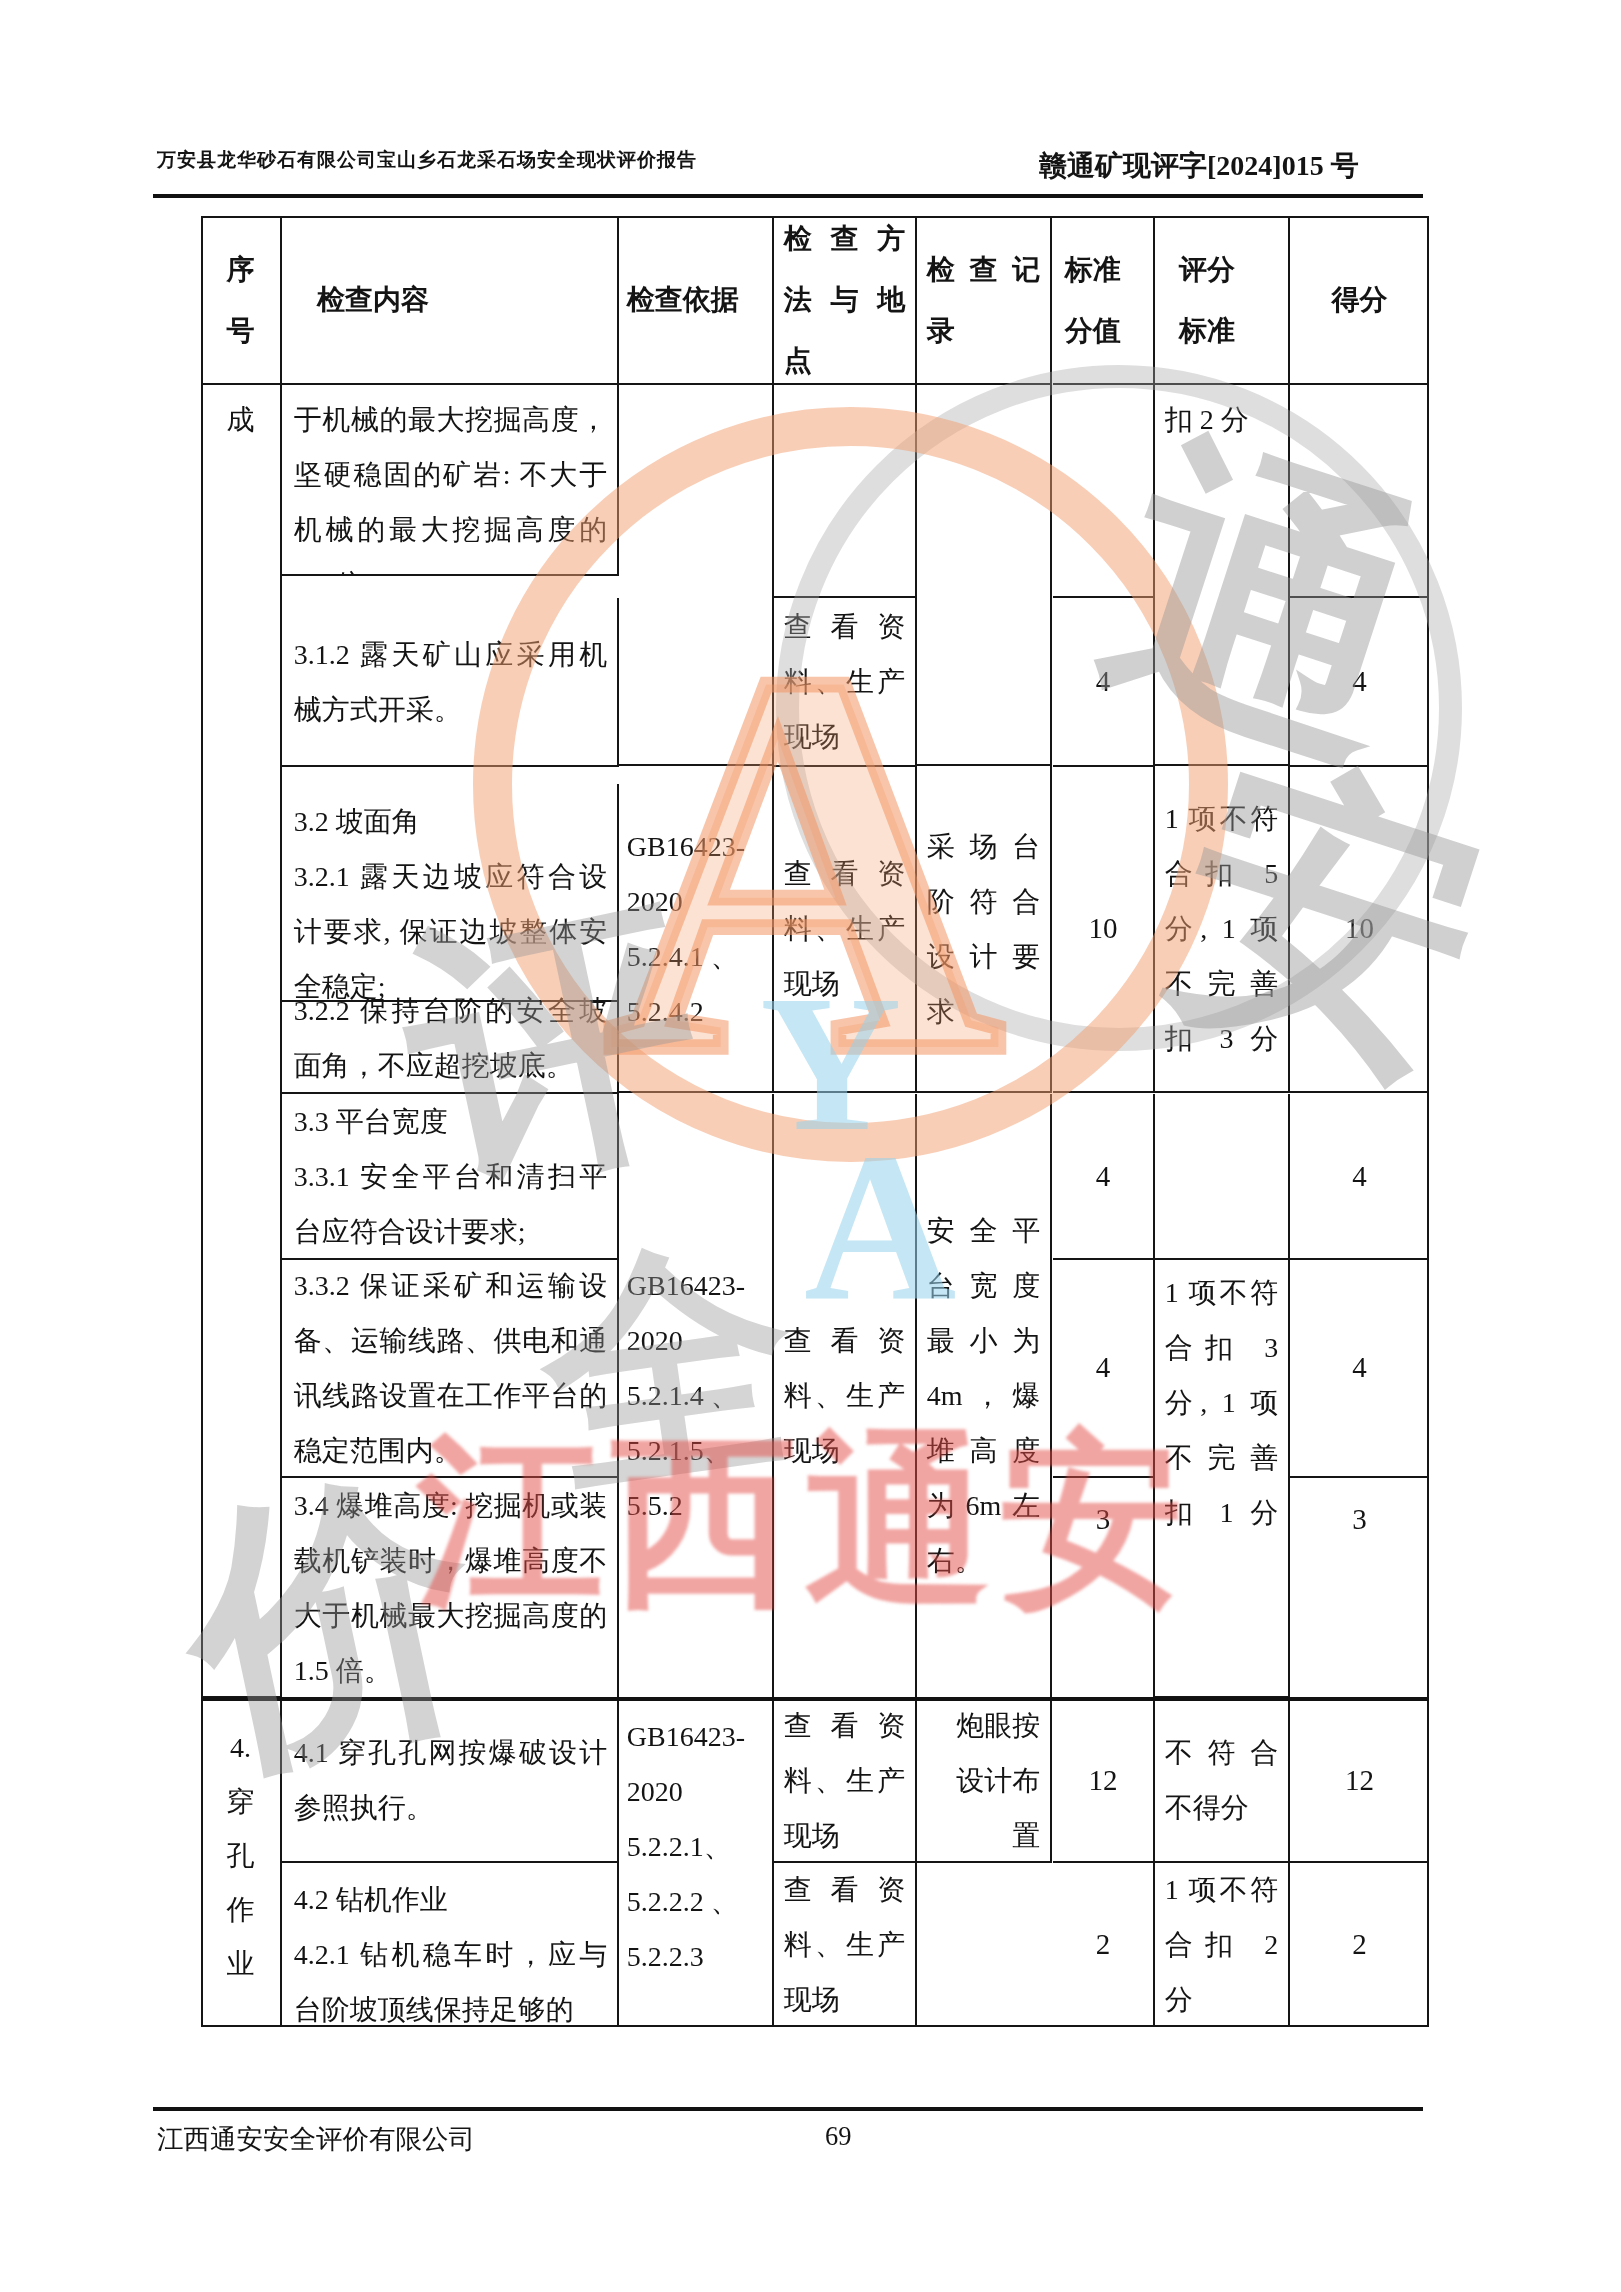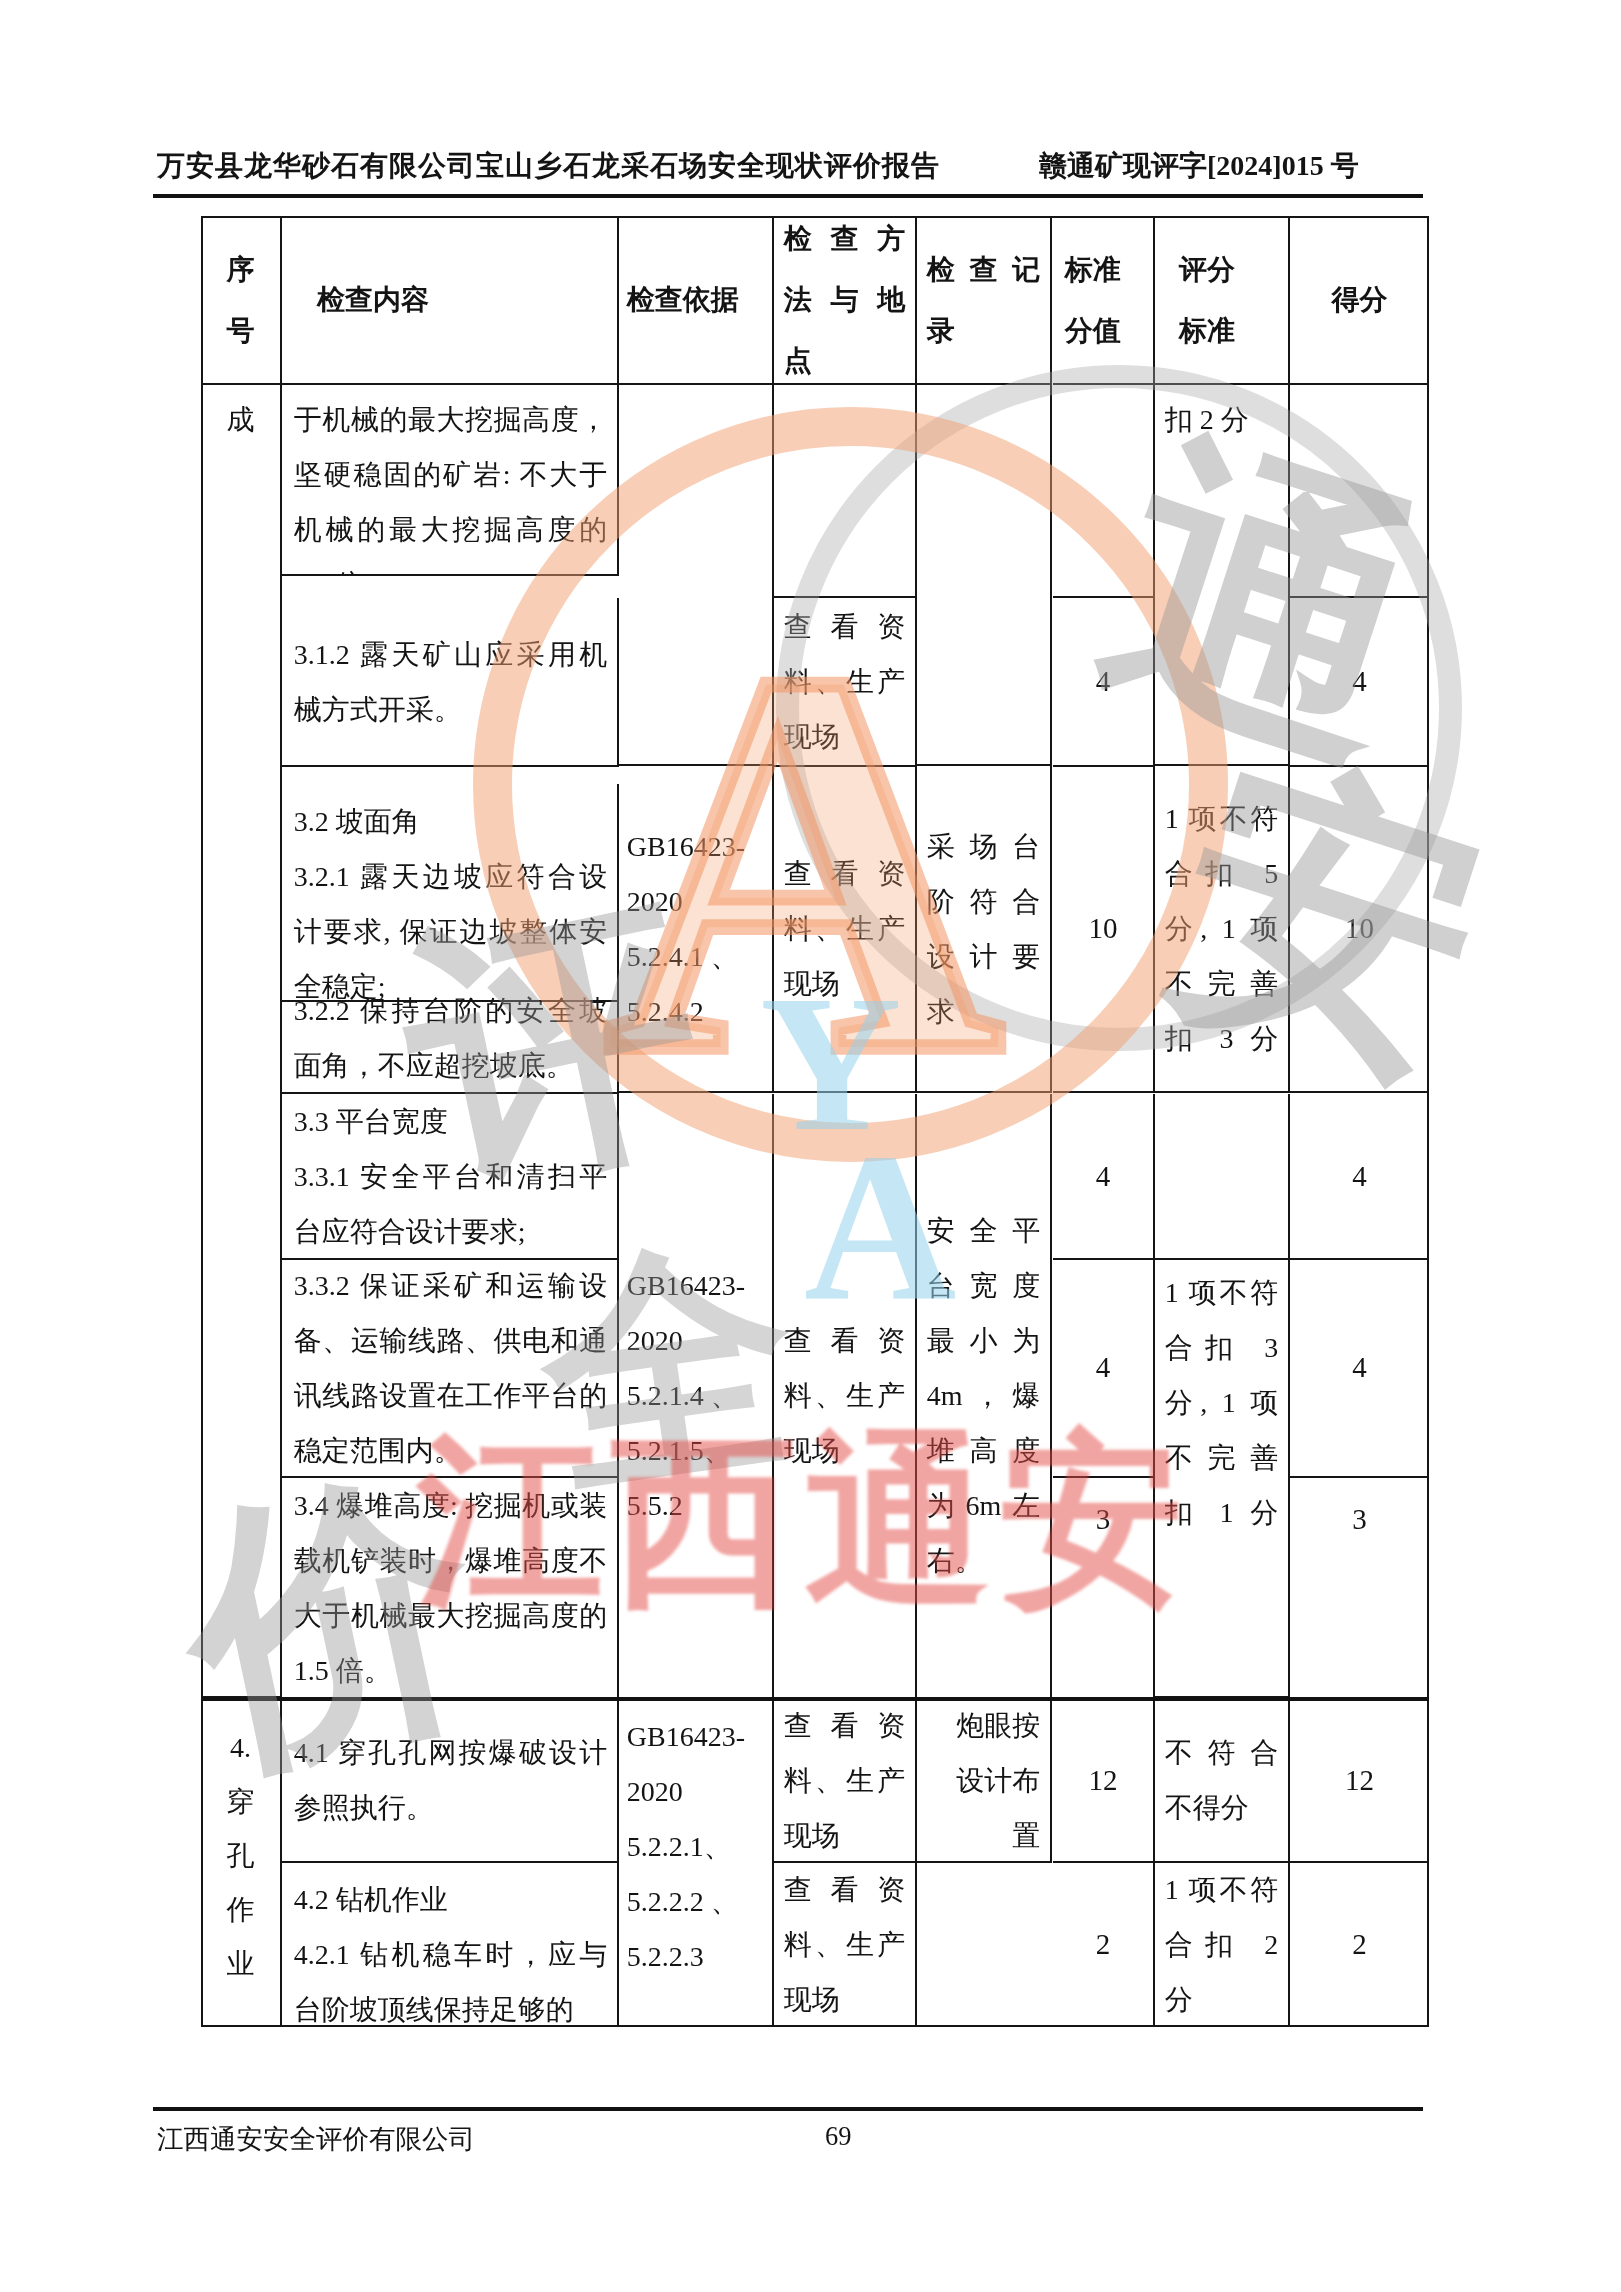--- a/index.html
+++ b/index.html
@@ -1,19 +1,19 @@
 <!DOCTYPE html>
 <html><head>
 <meta charset="utf-8">
 <style>
   html,body{margin:0;padding:0;background:#e8e8e8;}
   .page{position:relative;width:1621px;height:2293px;background:#ffffff;margin:0 auto;
         font-family:"Liberation Serif","DejaVu Serif",serif;color:#141414;overflow:hidden;}
   
-  .ph-title{position:absolute;left:157px;top:147px;font-size:28px;font-weight:bold;letter-spacing:1px;text-align:center;}
+  .ph-title{position:absolute;left:157px;top:147px;font-size:19px;font-weight:bold;letter-spacing:1px;text-align:center;}
   .ph-docno{position:absolute;left:1039px;top:147px;font-size:28px;font-weight:bold;}
   .ph-rule{position:absolute;left:153px;top:194px;width:1270px;height:3.9px;background:#111;}
   .pf-rule{position:absolute;left:153px;top:2107px;width:1270px;height:3.9px;background:#111;}
   .pf-company{position:absolute;left:157px;top:2121px;font-size:26.5px;}
   .pf-pageno{position:absolute;left:825px;top:2121px;font-size:26.5px;}
   
   .tframe{position:absolute;left:201px;top:216px;width:1228px;height:1811px;
           border:2px solid #151515;box-sizing:border-box;}
   .cell{position:absolute;box-sizing:border-box;border-right:2px solid #151515;border-bottom:2px solid #151515;
         font-size:28px;line-height:55px;padding:0 9.8px;overflow:hidden;}

